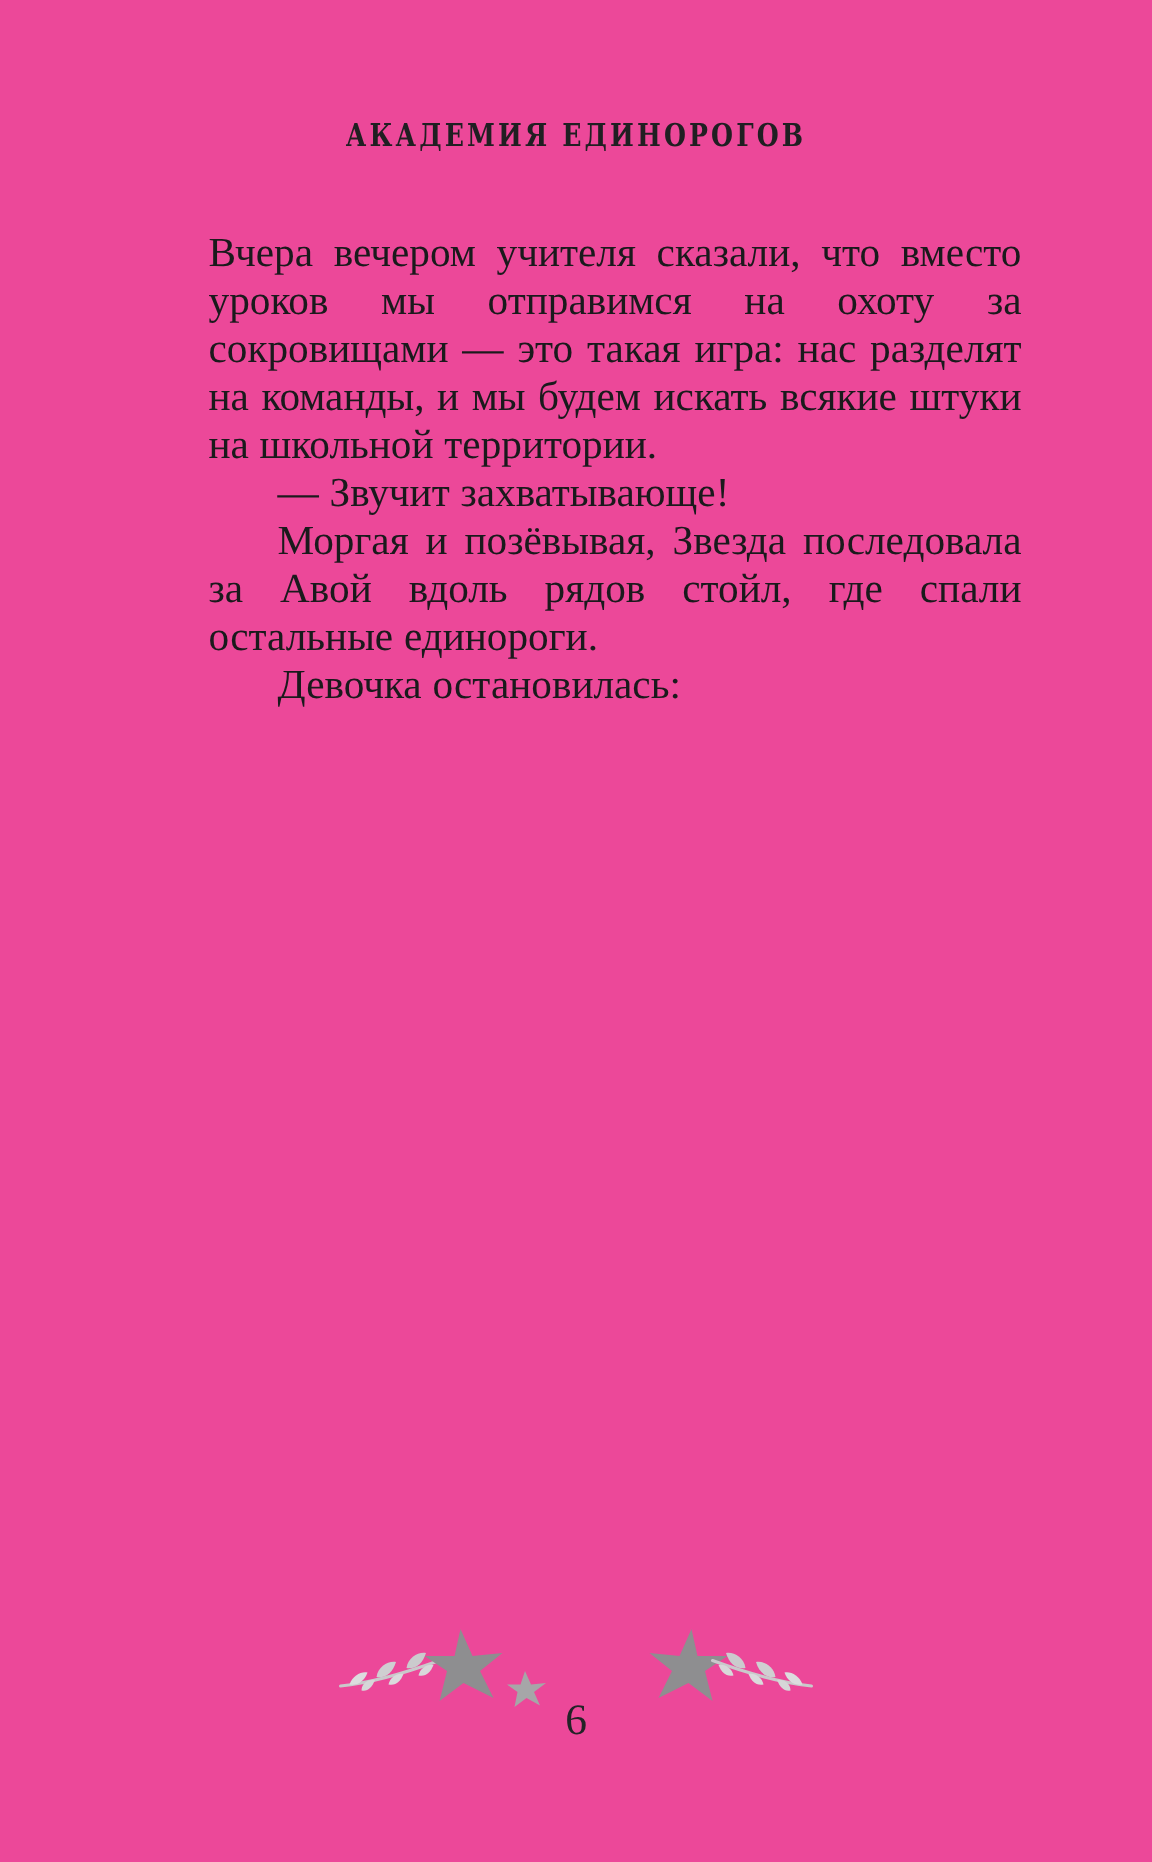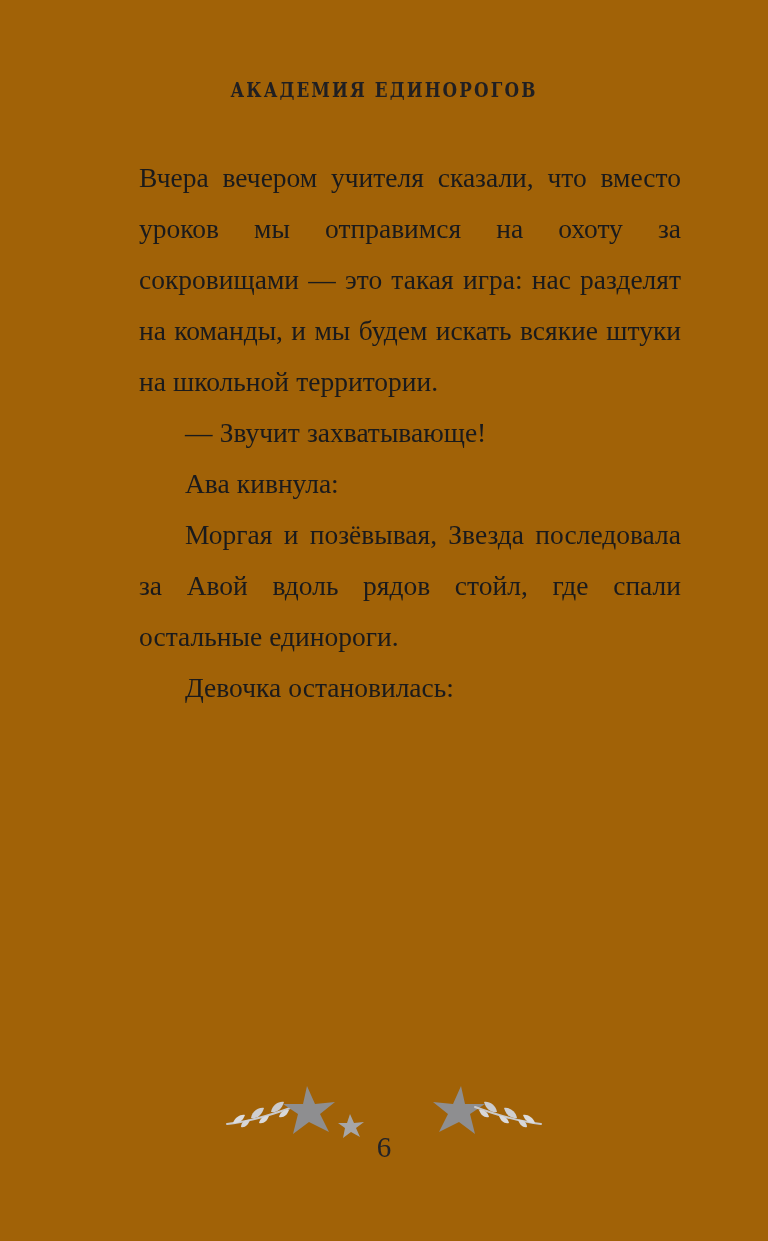--- a/index.html
+++ b/index.html
@@ -5,21 +5,21 @@
   html, body {
     margin: 0;
     padding: 0;
     background: #ffffff;
   }
 
   .page {
     position: relative;
     width: 768px;
     height: 1241px;
-    background: #a16207;
+    background: #ec4899;
     overflow: hidden;
     font-family: "Liberation Serif", "DejaVu Serif", serif;
     color: #1a1a1c;
     box-sizing: border-box;
   }
 
   
   .running-header {
     position: absolute;
     top: 78px;
@@ -41,21 +41,21 @@
   .text-column {
     position: absolute;
     left: 139px;
     top: 152px;
     width: 542px;
   }
 
   .para {
     margin: 0;
     font-size: 27.5px;
-    line-height: 51px;
+    line-height: 32px;
     text-align: justify;
     text-align-last: left;
     color: #1a1a1c;
     -webkit-hyphens: none;
     hyphens: none;
     word-spacing: 0.01em;
   }
 
   .para.indent {
     text-indent: 46px;
@@ -97,21 +97,20 @@
 </head>
 <body>
 
 <div class="page">
 
   <div class="running-header">АКАДЕМИЯ ЕДИНОРОГОВ</div>
 
   <div class="text-column">
     <p class="para noindent">Вчера вечером учителя сказали, что вместо уроков мы отправимся на охоту за сокровищами — это такая игра: нас разделят на команды, и мы будем искать всякие штуки на школьной территории.</p>
     <p class="para indent">— Звучит захватывающе!</p>
-    <p class="para indent">Ава кивнула:</p>
     <p class="para indent">Моргая и позёвывая, Звезда последовала за Авой вдоль рядов стойл, где спали остальные единороги.</p>
     <p class="para indent">Девочка остановилась:</p>
   </div>
 
   <div class="ornament">
     <svg width="330" height="66" viewBox="0 0 330 66" xmlns="http://www.w3.org/2000/svg">
 
       <g>
         <path d="M8 42 C28 40, 52 33, 74 25" stroke="#c9c9cb" stroke-width="2" fill="none" stroke-linecap="round"></path>
         <path d="M14 41 C16 35, 22 32, 26 33 C24 39, 19 42, 14 41 Z" fill="#dcdcde"></path>

